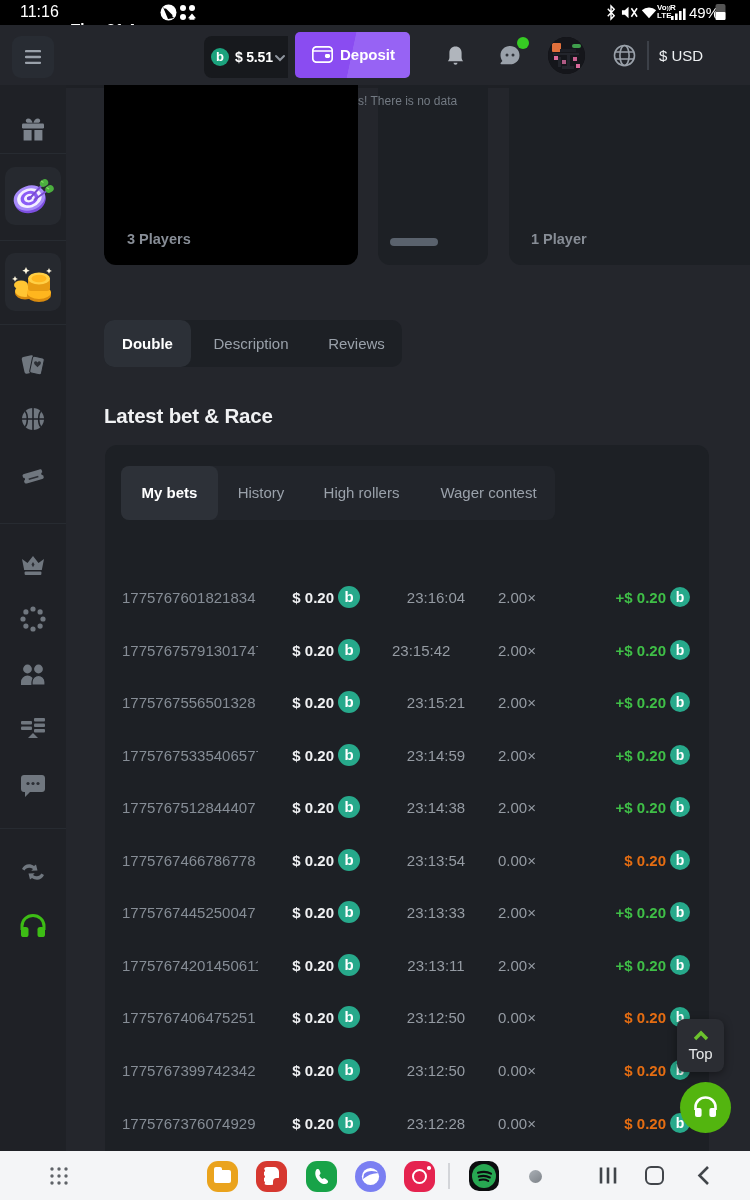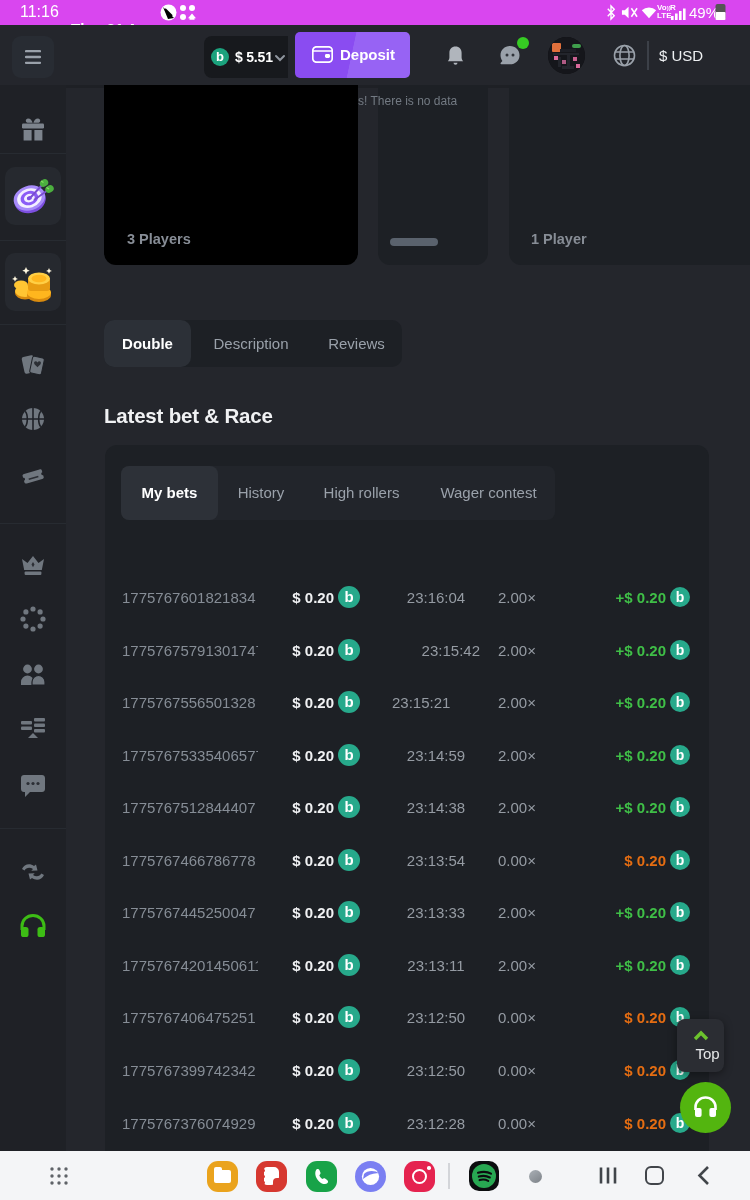--- a/index.html
+++ b/index.html
@@ -1,20 +1,20 @@
 <!DOCTYPE html>
 <html><head><meta charset="utf-8"><style>
 *{margin:0;padding:0;box-sizing:border-box}
 html,body{width:750px;height:1200px;background:#24262c;font-family:"Liberation Sans",sans-serif;position:relative;overflow:hidden}
 .abs{position:absolute}
 svg{display:block}
 </style></head>
 <body>
 
-<div class="abs" style="left:0;top:0;width:750px;height:25px;background:#d946ef;color:#fff;">
+<div class="abs" style="left:0;top:0;width:750px;height:25px;background:#000000;color:#fff;">
   <div class="abs" style="left:20px;top:3px;font-size:16px;font-weight:400">11:16</div>
   <div class="abs" style="left:71px;top:20px;font-size:15px;font-weight:700">Thu, 31 Aug</div>
 
   <svg class="abs" style="left:159px;top:3px" width="19" height="19" viewBox="0 0 19 19">
     <circle cx="9.5" cy="9.5" r="8" fill="#fff"></circle>
     <path d="M4 4 L15 15 L9 16 Z" fill="#000"></path>
     <path d="M6 6 L13 13" stroke="#000" stroke-width="2"></path>
   </svg>
 
   <svg class="abs" style="left:179px;top:4px" width="17" height="17" viewBox="0 0 17 17">
@@ -288,30 +288,30 @@
   <div class="abs" style="left:233px;top:15px;width:22px;height:22px;border-radius:50%;background:#27a98b;color:#fff;font-weight:700;font-size:15px;text-align:center;line-height:22px">b</div>
   <div class="abs" style="left:287px;top:18px;width:88px;text-align:center;font-size:15px;color:#959ba3">23:16:04</div>
   <div class="abs" style="left:382px;top:18px;width:60px;text-align:center;font-size:15px;color:#959ba3">2.00×</div>
   <div class="abs" style="left:441px;top:18px;width:120px;text-align:right;font-size:15px;font-weight:700;color:#3fbf47">+$ 0.20</div>
   <div class="abs" style="left:565px;top:16px;width:20px;height:20px;border-radius:50%;background:#27a98b;color:#fff;font-weight:700;font-size:14px;text-align:center;line-height:20px">b</div>
   </div>
 <div class="abs" style="left:0;top:179px;width:604px;height:52px">
   <div class="abs" style="left:17px;top:18px;width:136px;overflow:hidden;white-space:nowrap;font-size:15px;color:#868d96">17757675791301747</div>
   <div class="abs" style="left:109px;top:18px;width:120px;text-align:right;font-size:15px;font-weight:700;color:#f0f1f3">$ 0.20</div>
   <div class="abs" style="left:233px;top:15px;width:22px;height:22px;border-radius:50%;background:#27a98b;color:#fff;font-weight:700;font-size:15px;text-align:center;line-height:22px">b</div>
-  <div class="abs" style="left:287px;top:18px;width:88px;text-align:right;font-size:15px;color:#959ba3">23:15:42</div>
+  <div class="abs" style="left:287px;top:18px;width:88px;text-align:left;font-size:15px;color:#959ba3">23:15:42</div>
   <div class="abs" style="left:382px;top:18px;width:60px;text-align:center;font-size:15px;color:#959ba3">2.00×</div>
   <div class="abs" style="left:441px;top:18px;width:120px;text-align:right;font-size:15px;font-weight:700;color:#3fbf47">+$ 0.20</div>
   <div class="abs" style="left:565px;top:16px;width:20px;height:20px;border-radius:50%;background:#27a98b;color:#fff;font-weight:700;font-size:14px;text-align:center;line-height:20px">b</div>
   </div>
 <div class="abs" style="left:0;top:231px;width:604px;height:52px">
   <div class="abs" style="left:17px;top:18px;width:136px;overflow:hidden;white-space:nowrap;font-size:15px;color:#868d96">1775767556501328</div>
   <div class="abs" style="left:109px;top:18px;width:120px;text-align:right;font-size:15px;font-weight:700;color:#f0f1f3">$ 0.20</div>
   <div class="abs" style="left:233px;top:15px;width:22px;height:22px;border-radius:50%;background:#27a98b;color:#fff;font-weight:700;font-size:15px;text-align:center;line-height:22px">b</div>
-  <div class="abs" style="left:287px;top:18px;width:88px;font-size:15px;color:#959ba3">23:15:21</div>
+  <div class="abs" style="left:287px;top:18px;width:88px;text-align:center;font-size:15px;color:#959ba3">23:15:21</div>
   <div class="abs" style="left:382px;top:18px;width:60px;text-align:center;font-size:15px;color:#959ba3">2.00×</div>
   <div class="abs" style="left:441px;top:18px;width:120px;text-align:right;font-size:15px;font-weight:700;color:#3fbf47">+$ 0.20</div>
   <div class="abs" style="left:565px;top:16px;width:20px;height:20px;border-radius:50%;background:#27a98b;color:#fff;font-weight:700;font-size:14px;text-align:center;line-height:20px">b</div>
   </div>
 <div class="abs" style="left:0;top:284px;width:604px;height:52px">
   <div class="abs" style="left:17px;top:18px;width:136px;overflow:hidden;white-space:nowrap;font-size:15px;color:#868d96">17757675335406577</div>
   <div class="abs" style="left:109px;top:18px;width:120px;text-align:right;font-size:15px;font-weight:700;color:#f0f1f3">$ 0.20</div>
   <div class="abs" style="left:233px;top:15px;width:22px;height:22px;border-radius:50%;background:#27a98b;color:#fff;font-weight:700;font-size:15px;text-align:center;line-height:22px">b</div>
   <div class="abs" style="left:287px;top:18px;width:88px;text-align:center;font-size:15px;color:#959ba3">23:14:59</div>
   <div class="abs" style="left:382px;top:18px;width:60px;text-align:center;font-size:15px;color:#959ba3">2.00×</div>
@@ -381,21 +381,21 @@
   <div class="abs" style="left:441px;top:18px;width:120px;text-align:right;font-size:15px;font-weight:700;color:#e56d12">$ 0.20</div>
   <div class="abs" style="left:565px;top:16px;width:20px;height:20px;border-radius:50%;background:#27a98b;color:#fff;font-weight:700;font-size:14px;text-align:center;line-height:20px">b</div>
   </div>
 </div>
 </div>
 
 <div class="abs" style="left:677px;top:1019px;width:47px;height:53px;background:#2b2d33;border-radius:8px;box-shadow:0 2px 8px rgba(0,0,0,.4)">
   <svg class="abs" style="left:16px;top:11px" width="16" height="11" viewBox="0 0 16 11">
     <path d="M2 9 L8 3 L14 9" stroke="#6cc32d" stroke-width="3.4" fill="none"></path>
   </svg>
-  <div class="abs" style="left:7px;top:26px;width:47px;text-align:center;font-size:15px;color:#e7e9ea">Top</div>
+  <div class="abs" style="left:0;top:26px;width:47px;text-align:center;font-size:15px;color:#e7e9ea">Top</div>
 </div>
 <div class="abs" style="left:680px;top:1082px;width:51px;height:51px;border-radius:50%;background:#53b50f">
   <svg class="abs" style="left:12px;top:12px" width="27" height="27" viewBox="0 0 27 27">
     <path d="M3.5 16 L3.5 13 C3.5 7.5 8 3.5 13.5 3.5 C19 3.5 23.5 7.5 23.5 13 L23.5 16" stroke="#fff" stroke-width="2.6" fill="none"></path>
     <rect x="3" y="14" width="6.6" height="9" rx="2" fill="#fff"></rect>
     <rect x="17.4" y="14" width="6.6" height="9" rx="2" fill="#fff"></rect>
   </svg>
 </div>
 
 <div class="abs" style="left:0;top:1151px;width:750px;height:49px;background:#f4f5f7">

